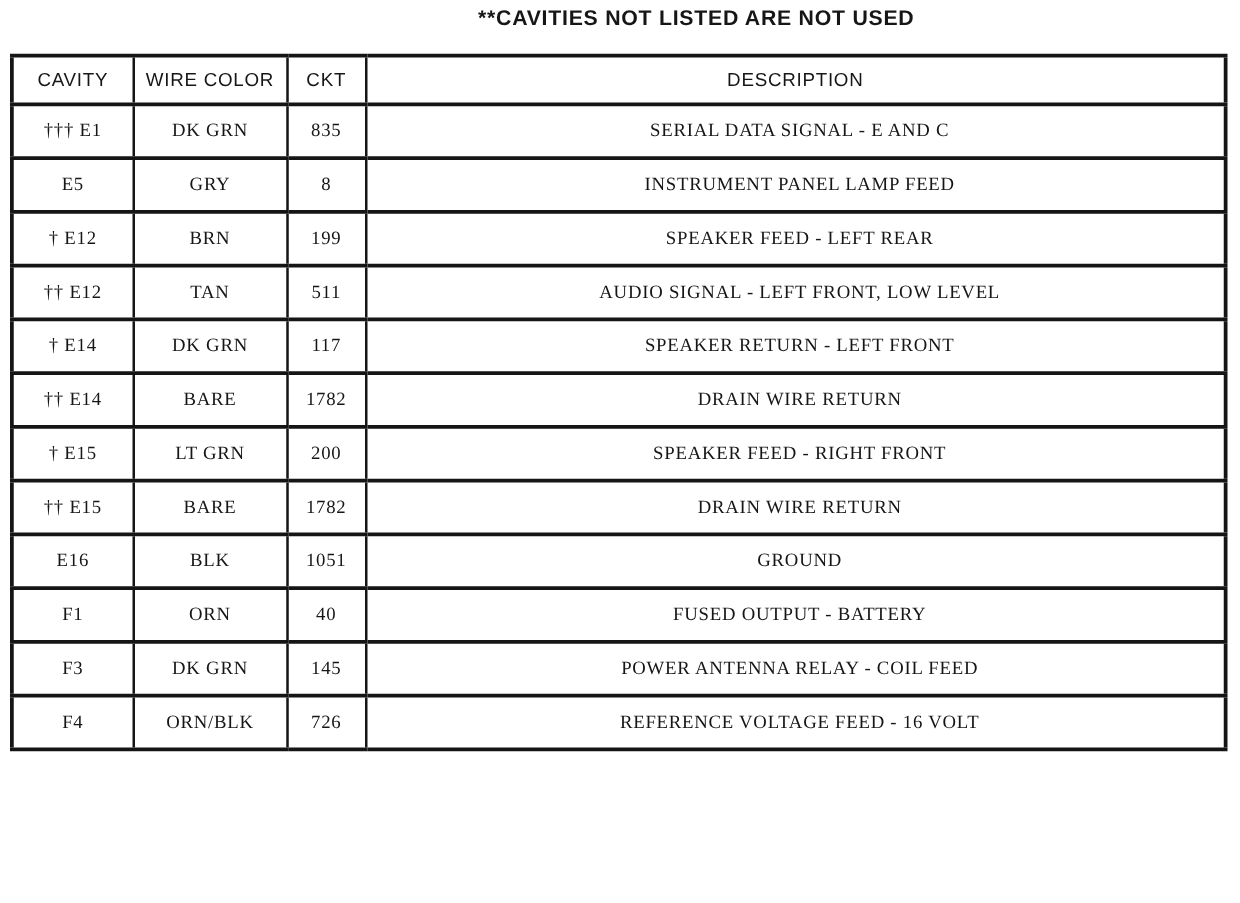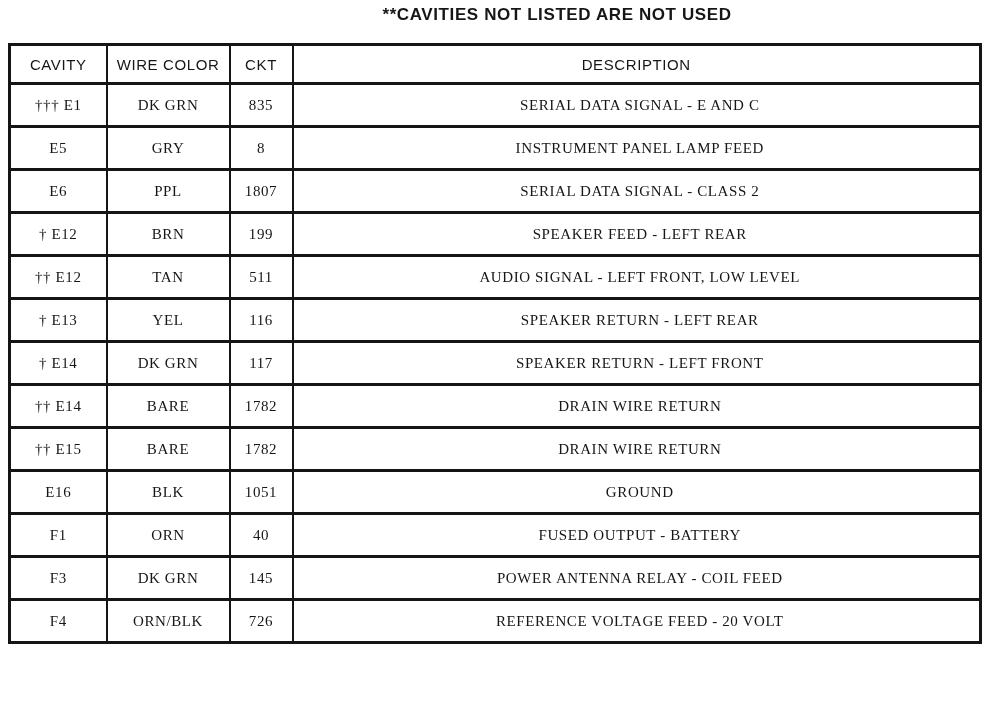--- a/index.html
+++ b/index.html
@@ -99,54 +99,48 @@
     <td class="cell-ckt">835</td>
     <td class="cell-desc">SERIAL DATA SIGNAL - E AND C</td>
   </tr>
         <tr>
     <td class="cell-cavity">E5</td>
     <td class="cell-wire">GRY</td>
     <td class="cell-ckt">8</td>
     <td class="cell-desc">INSTRUMENT PANEL LAMP FEED</td>
   </tr>
         <tr>
-    <td class="cell-cavity">E6</td>
-    <td class="cell-wire">PPL</td>
-    <td class="cell-ckt">1807</td>
-    <td class="cell-desc">SERIAL DATA SIGNAL - CLASS 2</td>
-  </tr>
-        <tr>
     <td class="cell-cavity">† E12</td>
     <td class="cell-wire">BRN</td>
     <td class="cell-ckt">199</td>
     <td class="cell-desc">SPEAKER FEED - LEFT REAR</td>
   </tr>
         <tr>
     <td class="cell-cavity">†† E12</td>
     <td class="cell-wire">TAN</td>
     <td class="cell-ckt">511</td>
     <td class="cell-desc">AUDIO SIGNAL - LEFT FRONT, LOW LEVEL</td>
   </tr>
         <tr>
-    <td class="cell-cavity">† E13</td>
-    <td class="cell-wire">YEL</td>
-    <td class="cell-ckt">116</td>
-    <td class="cell-desc">SPEAKER RETURN - LEFT REAR</td>
-  </tr>
-        <tr>
     <td class="cell-cavity">† E14</td>
     <td class="cell-wire">DK GRN</td>
     <td class="cell-ckt">117</td>
     <td class="cell-desc">SPEAKER RETURN - LEFT FRONT</td>
   </tr>
         <tr>
     <td class="cell-cavity">†† E14</td>
     <td class="cell-wire">BARE</td>
     <td class="cell-ckt">1782</td>
     <td class="cell-desc">DRAIN WIRE RETURN</td>
+  </tr>
+        <tr>
+    <td class="cell-cavity">† E15</td>
+    <td class="cell-wire">LT GRN</td>
+    <td class="cell-ckt">200</td>
+    <td class="cell-desc">SPEAKER FEED - RIGHT FRONT</td>
   </tr>
         <tr>
     <td class="cell-cavity">†† E15</td>
     <td class="cell-wire">BARE</td>
     <td class="cell-ckt">1782</td>
     <td class="cell-desc">DRAIN WIRE RETURN</td>
   </tr>
         <tr>
     <td class="cell-cavity">E16</td>
     <td class="cell-wire">BLK</td>
@@ -162,18 +156,18 @@
         <tr>
     <td class="cell-cavity">F3</td>
     <td class="cell-wire">DK GRN</td>
     <td class="cell-ckt">145</td>
     <td class="cell-desc">POWER ANTENNA RELAY - COIL FEED</td>
   </tr>
         <tr>
     <td class="cell-cavity">F4</td>
     <td class="cell-wire">ORN/BLK</td>
     <td class="cell-ckt">726</td>
-    <td class="cell-desc">REFERENCE VOLTAGE FEED - 20 VOLT</td>
+    <td class="cell-desc">REFERENCE VOLTAGE FEED - 16 VOLT</td>
   </tr>
       </tbody>
   </table>
 
 </div>
 
 </body></html>

